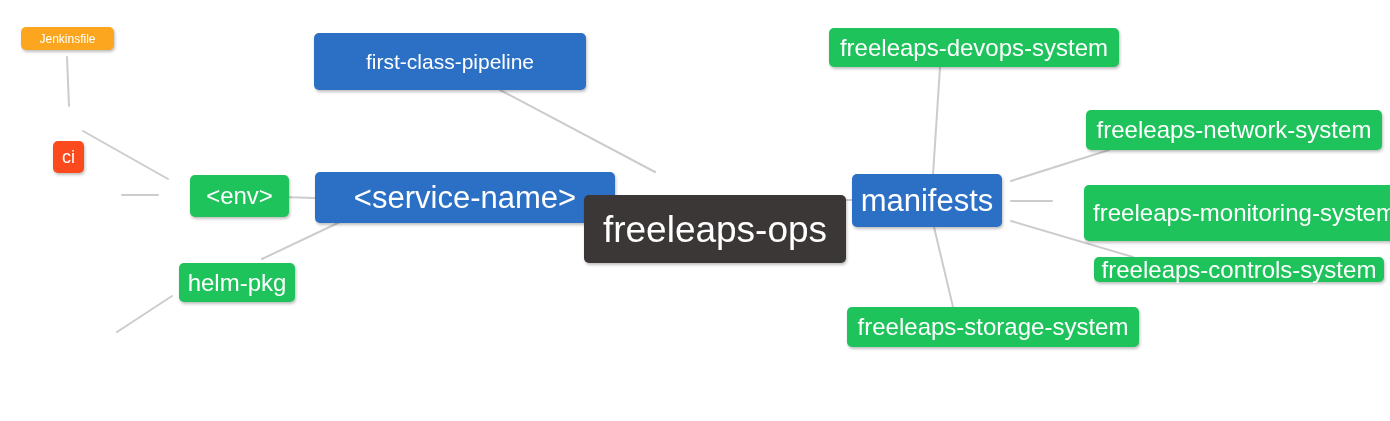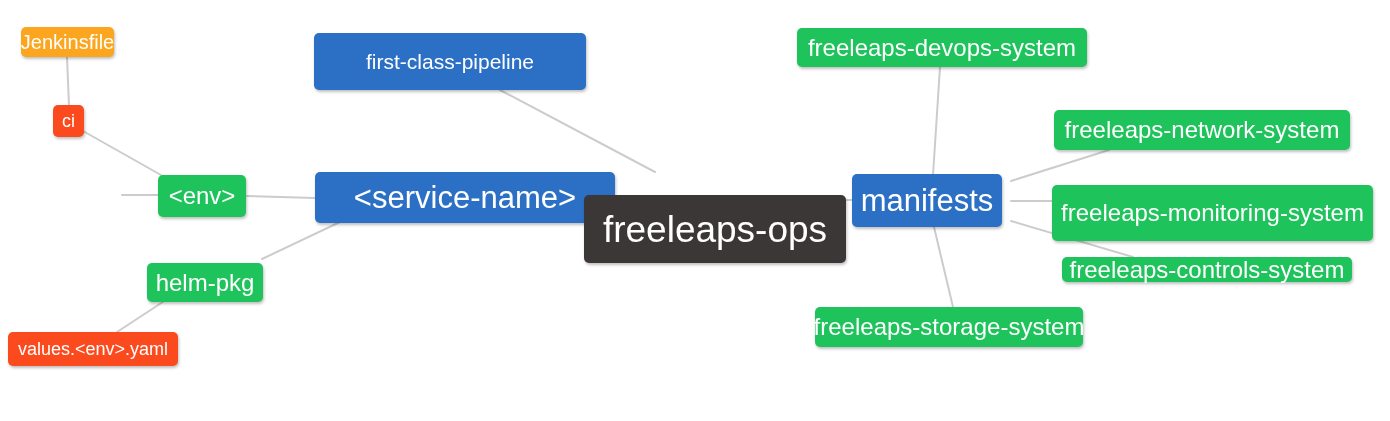--- a/index.html
+++ b/index.html
@@ -34,23 +34,23 @@
     justify-content: center;
     color: var(--text-white, #ffffff);
     border-radius: 5px;
     box-shadow: 1px 2px 3px rgba(0,0,0,0.25);
     white-space: nowrap;
     cursor: pointer;
     line-height: 1;
     user-select: none;
   }
   .node.blue   { background: var(--node-blue,   #2b70c5); }
-  .node.green  { background: var(--node-green,  #1fc35c); }
+  .node.green  { background: var(--node-green,  #1fc35c); margin-left: 32px; }
   .node.orange { background: var(--node-orange, #fca61f); }
-  .node.red    { background: var(--node-red,    #fb4a1d); }
+  .node.red    { background: var(--node-red,    #fb4a1d); margin-top: 36px; }
   .node.dark   { background: var(--node-dark,   #3b3737); margin-top: 24px; }
 </style>
 </head>
 <body>
 
 <div class="stage">
 
   <svg class="edges" width="1390" height="421" viewBox="0 0 1390 421" aria-hidden="true">
     <line x1="67" y1="57" x2="69" y2="106"></line>
     <line x1="83" y1="131" x2="168" y2="179"></line>
@@ -61,42 +61,41 @@
     <line x1="500" y1="90" x2="655" y2="172"></line>
     <line x1="567" y1="197" x2="585" y2="199"></line>
     <line x1="846" y1="200" x2="853" y2="200"></line>
     <line x1="933" y1="175" x2="940" y2="67"></line>
     <line x1="1011" y1="181" x2="1109" y2="150"></line>
     <line x1="1011" y1="201" x2="1052" y2="201"></line>
     <line x1="1011" y1="221" x2="1133" y2="257"></line>
     <line x1="934" y1="227" x2="953" y2="307"></line>
   </svg>
 
-  <div class="node orange" style="left:21px;  top:27px;  width:93px;  height:30px; font-size:20px">Jenkinsfile</div>
+  <div class="node orange" style="left:21px;  top:27px;  width:93px;  height:23px; font-size:12px">Jenkinsfile</div>
 
   <div class="node red" style="left:53px;  top:105px; width:31px;  height:32px; font-size:18px">ci</div>
 
 
-  <div class="node green" style="left:158px; top:175px; width:88px;  height:42px; font-size:24px">&lt;env&gt;</div>
+  <div class="node green" style="left:158px; top:175px; width:99px;  height:42px; font-size:24px">&lt;env&gt;</div>
 
   <div class="node green" style="left:147px; top:263px; width:116px; height:39px; font-size:24px">helm-pkg</div>
 
-  <div class="node red" style="left:8px;   top:332px; width:170px; height:34px; font-size:18px">values.&lt;env&gt;.yaml</div>
 
   <div class="node blue" style="left:314px; top:33px;  width:272px; height:57px; font-size:21px">first-class-pipeline</div>
 
   <div class="node blue" style="left:315px; top:172px; width:300px; height:51px; font-size:31px">&lt;service-name&gt;</div>
 
   <div class="node dark" style="left:584px; top:171px; width:262px; height:68px; font-size:37px">freeleaps-ops</div>
 
   <div class="node blue" style="left:852px; top:174px; width:150px; height:53px; font-size:31px">manifests</div>
 
   <div class="node green" style="left:797px; top:28px;  width:290px; height:39px; font-size:24px">freeleaps-devops-system</div>
 
   <div class="node green" style="left:1054px;top:110px; width:296px; height:40px; font-size:24px">freeleaps-network-system</div>
 
   <div class="node green" style="left:1052px;top:185px; width:321px; height:56px; font-size:24px">freeleaps-monitoring-system</div>
 
   <div class="node green" style="left:1062px;top:257px; width:290px; height:25px; font-size:24px">freeleaps-controls-system</div>
 
-  <div class="node green" style="left:815px; top:307px; width:268px; height:40px; font-size:24px">freeleaps-storage-system</div>
+  <div class="node green" style="left:815px; top:307px; width:292px; height:40px; font-size:24px">freeleaps-storage-system</div>
 
 </div>
 
 </body></html>

